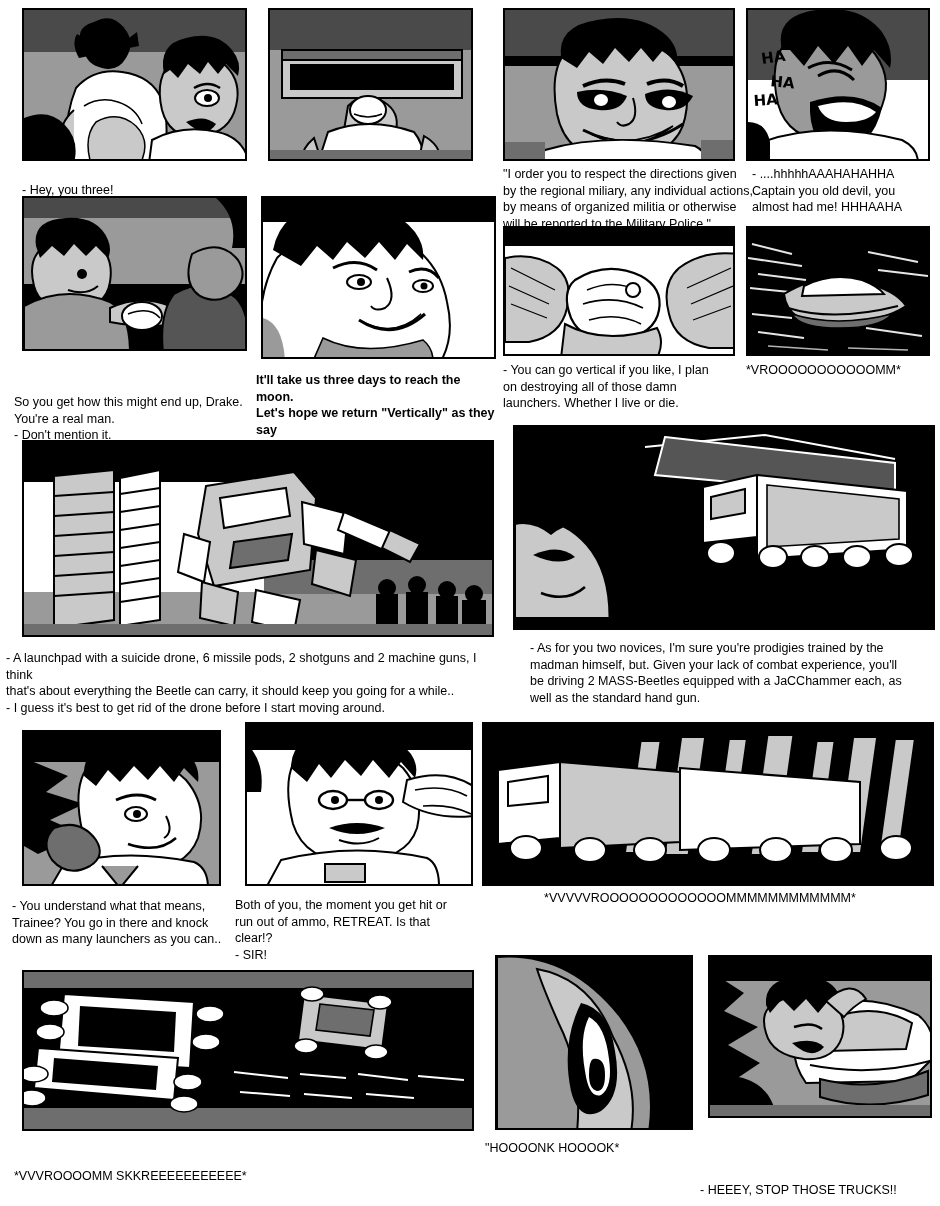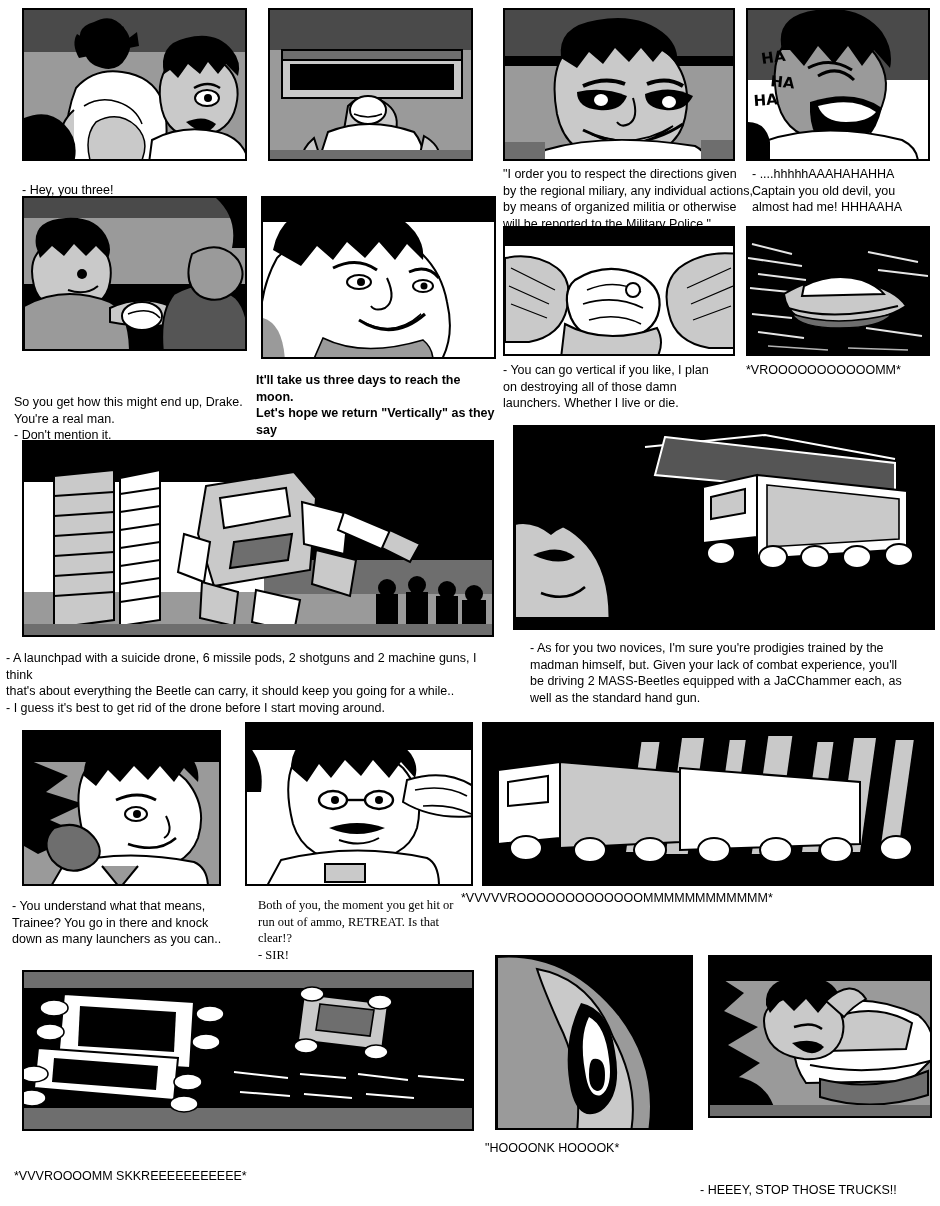--- a/index.html
+++ b/index.html
@@ -388,21 +388,21 @@
       <path d="M34,136 q72,-18 146,-2 q12,6 12,28 l-172,0z" fill="#ffffff" stroke="#000" stroke-width="2"></path>
       <rect x="78" y="140" width="40" height="18" fill="#c9c9c9" stroke="#000" stroke-width="2"></rect>
 
       <path d="M160,56 q38,-12 66,6 l0,30 q-40,4 -70,-14z" fill="#ffffff" stroke="#000" stroke-width="2"></path>
       <path d="M168,66 q30,-6 52,6" fill="none" stroke="#000" stroke-width="1.6"></path>
       <path d="M176,82 q28,-2 48,8" fill="none" stroke="#000" stroke-width="1.6"></path>
 
       <path d="M0,20 q18,18 14,48 l-14,0z" fill="#000"></path>
     </svg>
   </div>
-  <div class="cap" style="left:258px; top:897px; width:230px;font-family:Liberation Serif, serif;">Both of you, the moment you get hit or
+  <div class="cap" style="left:235px; top:897px; width:230px;">Both of you, the moment you get hit or
 run out of ammo, RETREAT. Is that
 clear!?
 - SIR!</div>
 
   <div class="panel" style="left:482px; top:722px; width:452px; height:164px;">
     <svg width="452" height="164" viewBox="0 0 452 164">
       <rect x="0" y="0" width="452" height="164" fill="#000"></rect>
 
       <g fill="#c9c9c9">
         <rect x="160" y="18" width="18" height="110" transform="skewX(-8)"></rect>
@@ -423,21 +423,21 @@
         <ellipse cx="106" cy="126" rx="16" ry="12"></ellipse>
         <ellipse cx="166" cy="126" rx="16" ry="12"></ellipse>
         <ellipse cx="230" cy="126" rx="16" ry="12"></ellipse>
         <ellipse cx="292" cy="126" rx="16" ry="12"></ellipse>
         <ellipse cx="352" cy="126" rx="16" ry="12"></ellipse>
         <ellipse cx="412" cy="124" rx="16" ry="12"></ellipse>
       </g>
       <rect x="0" y="140" width="452" height="24" fill="#000"></rect>
     </svg>
   </div>
-  <div class="cap" style="left:461px; top:890px; width:420px;">*VVVVVROOOOOOOOOOOOOMMMMMMMMMMMM*</div>
+  <div class="cap" style="left:490px; top:890px; width:420px;text-align:center;">*VVVVVROOOOOOOOOOOOOMMMMMMMMMMMM*</div>
 
   <div class="panel" style="left:22px; top:970px; width:452px; height:161px;">
     <svg width="452" height="161" viewBox="0 0 452 161">
       <rect x="0" y="0" width="452" height="161" fill="#000"></rect>
       <rect x="0" y="0" width="452" height="16" fill="#6e6e6e"></rect>
       <rect x="0" y="136" width="452" height="25" fill="#6e6e6e"></rect>
 
       <path d="M40,22 l130,8 l-4,66 l-132,-8z" fill="#ffffff" stroke="#000" stroke-width="2"></path>
       <path d="M56,34 l96,6 l-2,40 l-96,-6z" fill="#000"></path>
       <path d="M14,76 l140,10 l-4,42 l-140,-12z" fill="#ffffff" stroke="#000" stroke-width="2"></path>

